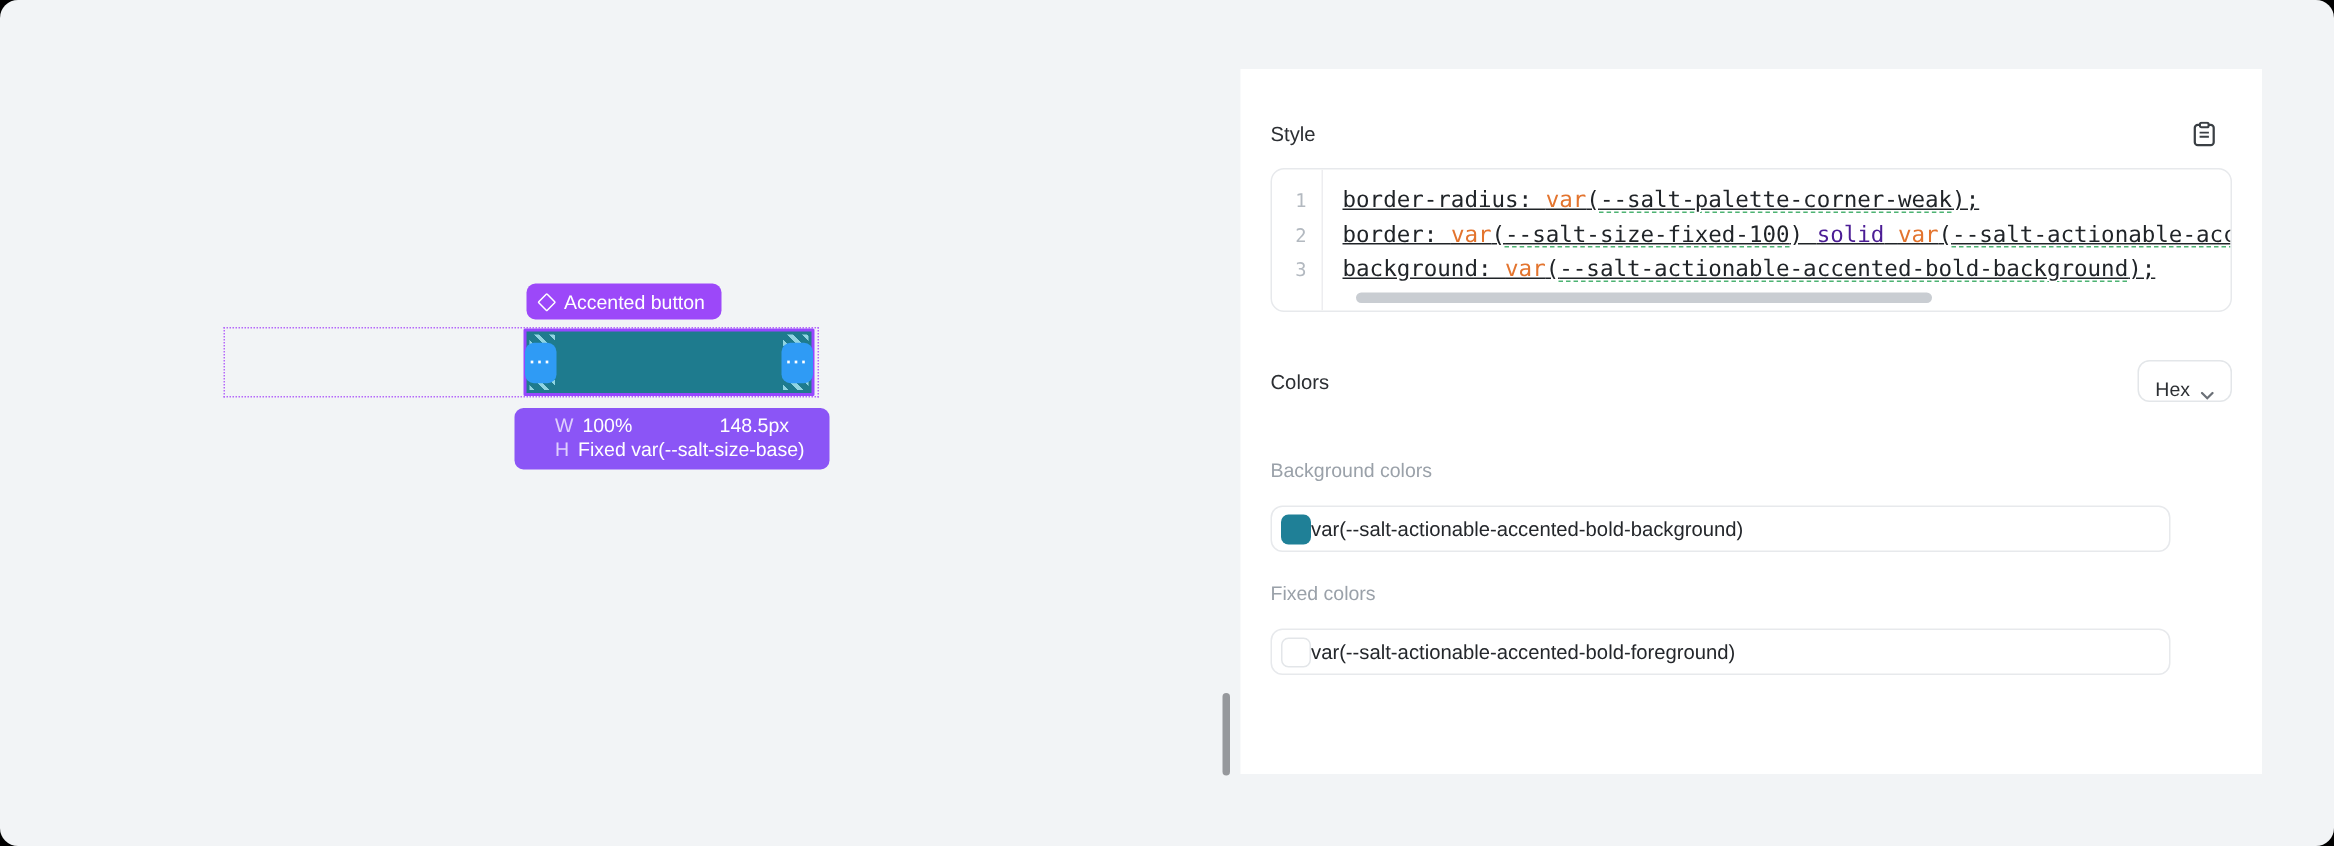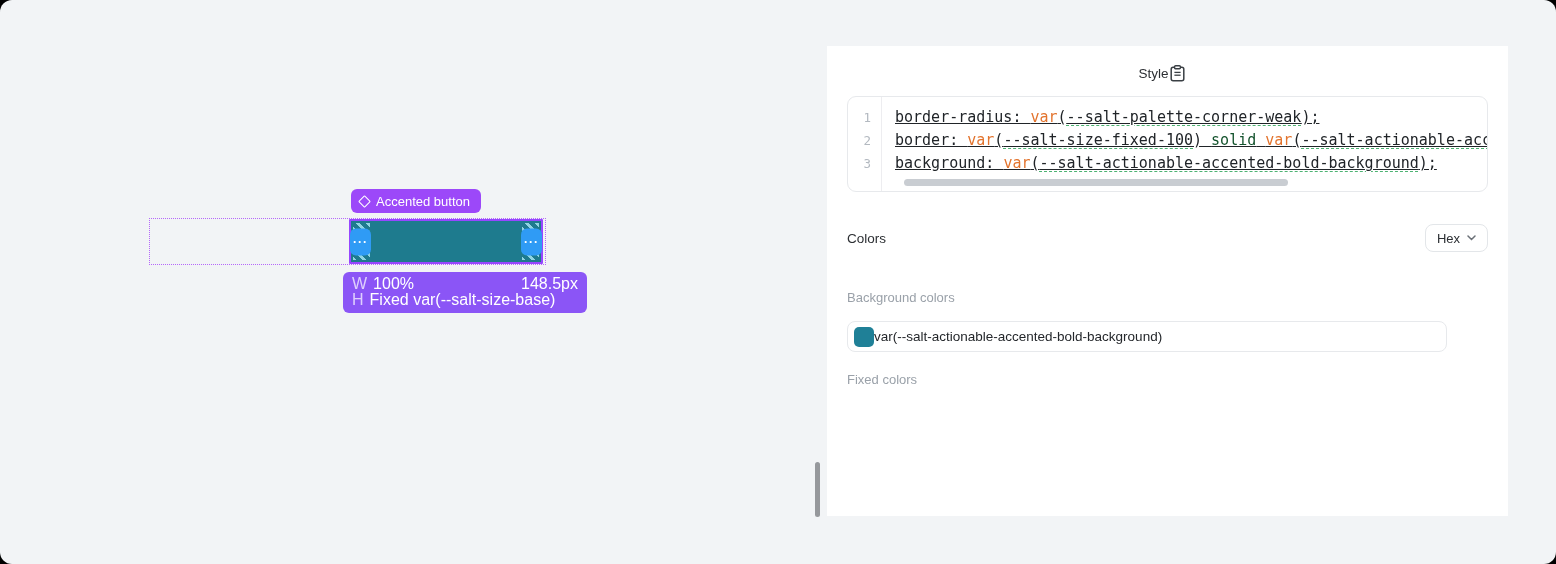--- a/index.html
+++ b/index.html
@@ -24,51 +24,51 @@
     color:#ffffff; font-size:13px; font-weight:bold; letter-spacing:1.2px; white-space:nowrap; }
   .handle { position:absolute; top:50%; transform:translateY(-50%); width:21px; height:27px;
     background:#2f9bf5; border-radius:6px; display:flex; align-items:center; justify-content:center;
     color:#fff; font-size:12px; font-weight:bold; letter-spacing:1px; line-height:0; }
   .handle.left{ left:-1px; } .handle.right{ right:-1px; }
   .tooltip-pill { position:absolute; left:351px; top:189px; height:24px;
     background:#9c48f9; border-radius:6px; display:flex; align-items:center; gap:7px;
     padding:0 11px 0 9px; color:#fff; font-size:13px; white-space:nowrap; }
   .diamond { width:9px; height:9px; border:1.6px solid #fff; border-radius:1px;
     transform:rotate(45deg); display:inline-block; }
-  .measure-box { position:absolute; left:343px; top:272px; width:244px;
-    background:#8b55f6; border-radius:6px; padding:4px 9px 5px; color:#fff; font-size:16px; line-height:16px; }
+  .measure-box { position:absolute; left:343px; top:272px; width:210px;
+    background:#8b55f6; border-radius:6px; padding:4px 27px 5px; color:#fff; font-size:13px; line-height:16px; }
   .measure-row { display:flex; justify-content:space-between; white-space:nowrap; }
   .dim-letter { color:rgba(255,255,255,0.72); margin-right:6px; }
 
   
   .panel { position:absolute; left:827px; top:46px; width:681px; height:470px;
     background:#ffffff; padding:18px 20px 0; }
   .panel-scrollbar { position:absolute; left:815px; top:462px; width:5px; height:55px;
     background:#96989c; border-radius:3px; }
-  .style-header { display:flex; align-items:center; justify-content:center; margin-top:0; }
+  .style-header { display:flex; align-items:center; justify-content:space-between; margin-top:16px; }
   .section-title { font-size:13.5px; color:#2c2f33; }
   .copy-btn { width:18px; height:18px; display:flex; align-items:center; justify-content:center;
     margin-right:10px; cursor:pointer; }
 
   .code-block { position:relative; margin-top:14px; height:96px; border:1px solid #e7e9ec;
     border-radius:9px; display:flex; overflow:hidden; background:#fff; }
   .gutter { width:34px; flex:none; border-right:1px solid #ededf0; padding:9px 10px 0 0;
     font-family:"DejaVu Sans Mono","Liberation Mono",monospace; font-size:12.5px; line-height:23px;
     color:#b3b9c0; text-align:right; }
   .code-area { flex:1; overflow:hidden; padding:9px 0 0 13px;
     font-family:"DejaVu Sans Mono","Liberation Mono",monospace; font-size:15px; line-height:23px;
     color:#202428; white-space:pre;text-decoration:underline; }
   .tok-fn { color:#e3742e; }
-  .tok-kw { color:#14532d; }
+  .tok-kw { color:#4c1d95; }
   .tok-token { color:#202428; text-decoration:underline dashed #4db373 1px; text-underline-offset:3px; }
   .code-hscroll { position:absolute; left:56px; bottom:5px; width:384px; height:7px;
     background:#c9cdd2; border-radius:4px; }
 
   .colors-header { display:flex; align-items:center; justify-content:space-between; margin-top:32px; }
-  .hex-dropdown { height:28px; display:flex; align-items:center; gap:7px; padding:0 11px;
+  .hex-dropdown { height:28px; display:flex; align-items:flex-end; gap:7px; padding:0 11px;
     border:1px solid #e3e6e9; border-radius:8px; background:#fff; cursor:pointer;
     font-size:13px; color:#2c2f33; }
   .group-label { margin-top:20px; font-size:13px; color:#9aa1a9; }
   .group-label.first { margin-top:38px; }
   .color-row { margin-top:16px; width:600px; height:31px; border:1px solid #e7e9ec;
     border-radius:8px; display:flex; align-items:center; gap:0; padding-left:6px; background:#fff; }
   .swatch { width:20px; height:20px; border-radius:5px; flex:none; }
   .swatch.light { border:1px solid #e3e6e9; }
   .color-row-text { font-size:13.5px; color:#24272b; white-space:nowrap; }
 </style>
@@ -140,16 +140,20 @@
       </span>
     </div>
 
     <div id="color-groups">
         <div class="group-label first">Background colors</div>
         <div class="color-row">
           <span class="swatch" style="background: rgb(31, 128, 151);"></span>
           <span class="color-row-text">var(--salt-actionable-accented-bold-background)</span>
         </div>
         <div class="group-label">Fixed colors</div>
+        <div class="color-row">
+          <span class="swatch light" style="background: rgb(255, 255, 255);"></span>
+          <span class="color-row-text">var(--salt-actionable-accented-bold-foreground)</span>
+        </div>
       </div>
 
   </div>
 </div>
 
 </body></html>

